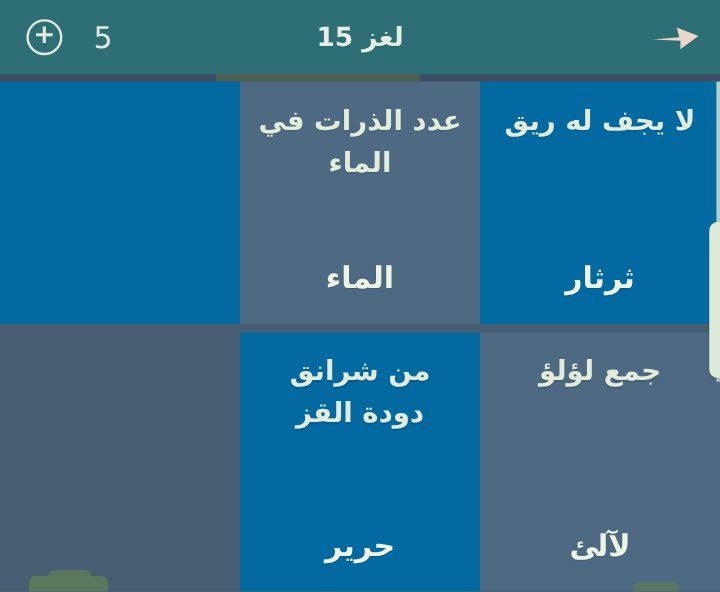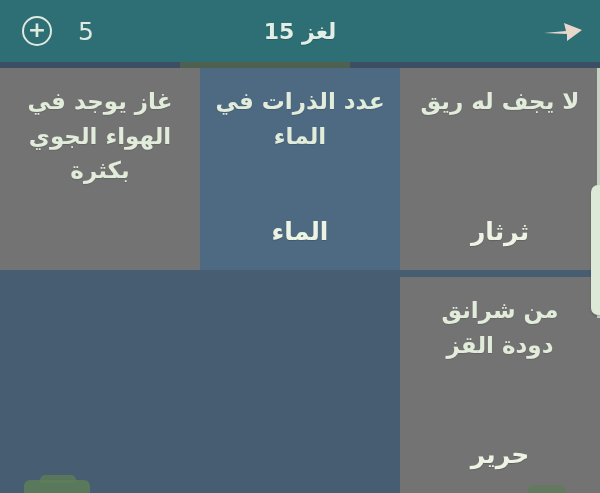--- a/index.html
+++ b/index.html
@@ -33,21 +33,21 @@
   .grid{
     position:absolute;top:68px;left:0;width:600px;height:425px;
     display:grid;grid-template-columns:200px 200px 200px;grid-template-rows:202px 216px;
     row-gap:7px;direction:rtl;background:#465d72;
   }
   .cell{
     display:flex;flex-direction:column;justify-content:space-between;
     text-align:center;padding:16px 13px 24px;box-sizing:border-box;cursor:pointer;
   }
   .cell.dark{background:#4e6a83;}
-  .cell.light{background:#737373;}
+  .cell.light{background:#0369a1;}
   .question{
     color:#e2ecda;font-size:23px;font-weight:bold;line-height:1.5;direction:rtl;
     text-shadow:0 1px 1px rgba(0,0,0,.12);
   }
   .answer{
     color:#edf4e4;font-size:25px;font-weight:bold;direction:rtl;
     text-shadow:0 1px 1px rgba(0,0,0,.15);
   }
   
   .scroll-track{position:absolute;right:0;top:68px;width:3px;height:250px;background:rgba(218,232,213,.8);}
@@ -89,23 +89,26 @@
     <div class="question">لا يجف له ريق</div>
     <div class="answer">ثرثار</div>
   </div>
 
   <div class="cell dark">
     <div class="question">عدد الذرات في الماء</div>
     <div class="answer">الماء</div>
   </div>
 
   <div class="cell light">
-    <div class="question">غاز يوجد في الهواء الجوي بكثرة</div>
   </div>
 
+  <div class="cell dark">
+    <div class="question">جمع لؤلؤ</div>
+    <div class="answer">لآلئ</div>
+  </div>
 
   <div class="cell light">
     <div class="question">من شرانق دودة القز</div>
     <div class="answer">حرير</div>
   </div>
 
 </div>
 
 <div class="scroll-track"></div>
 <div class="scroll-thumb"></div>

